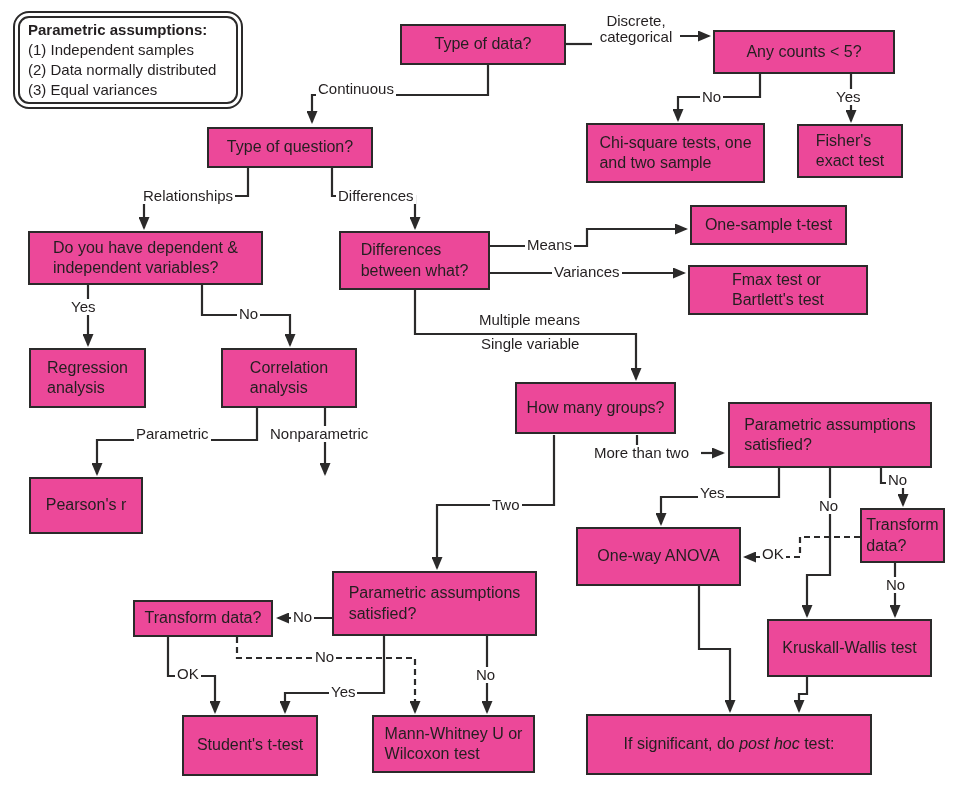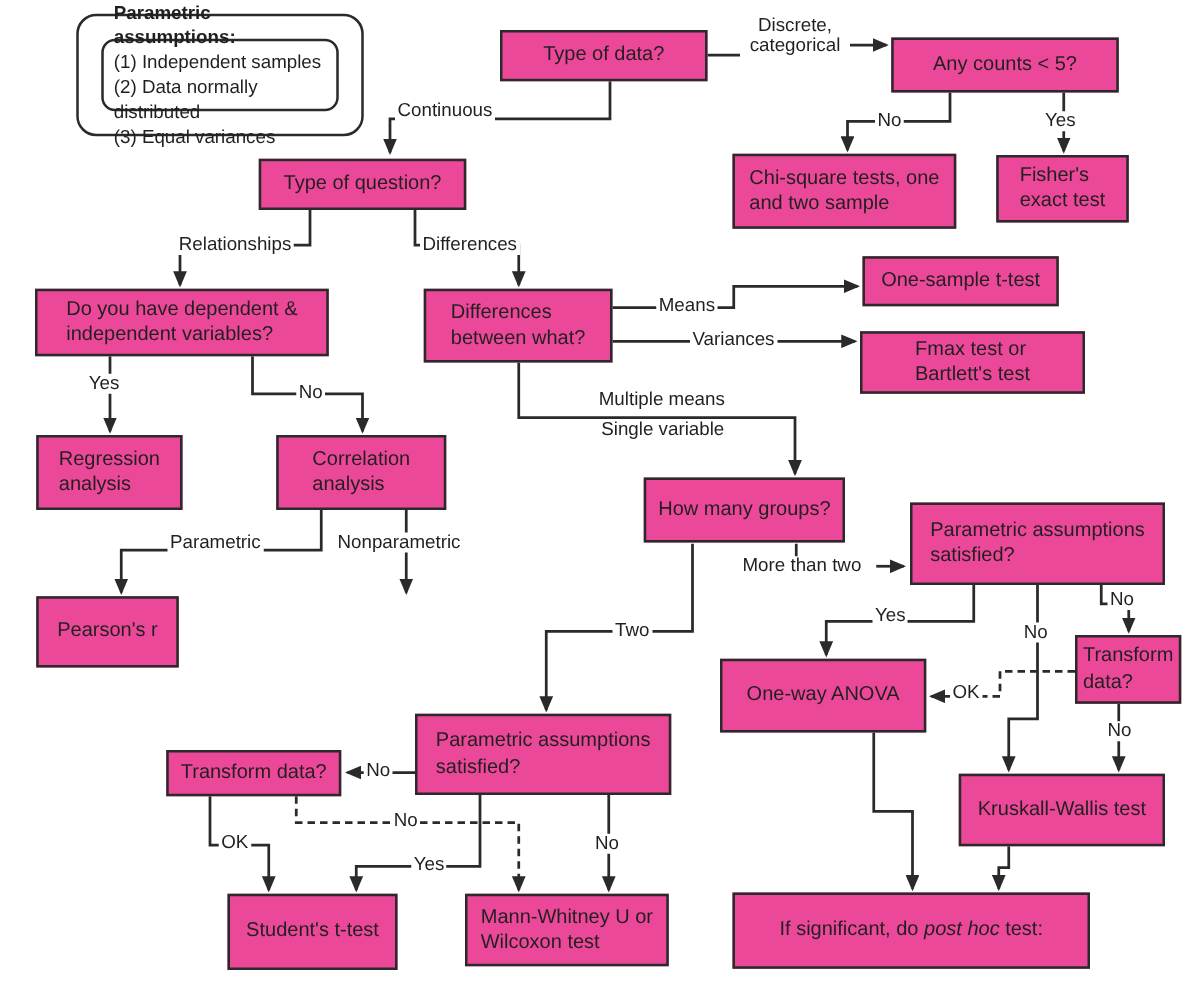--- a/index.html
+++ b/index.html
@@ -12,21 +12,21 @@
     position:absolute;box-sizing:border-box;border:2px solid #2b2a2a;background:#ec4899;
     display:flex;align-items:center;justify-content:center;text-align:left;
     font-size:16px;line-height:1.28;white-space:pre-line;padding:2px 4px;
   }
   .elabel{
     position:absolute;background:#ffffff;font-size:15px;line-height:1.05;
     padding:0 2px;white-space:pre-line;text-align:center;
   }
   .rounded-wrap{
     position:absolute;left:13px;top:11px;width:230px;height:98px;box-sizing:border-box;
-    border:2px solid #2b2a2a;border-radius:16px;padding:18px;background:#ffffff;margin-left:48px;
+    border:2px solid #2b2a2a;border-radius:16px;padding:3px;background:#ffffff;
   }
   .rounded-inner{
     box-sizing:border-box;width:100%;height:100%;border:2px solid #2b2a2a;border-radius:11px;
     padding:2px 8px;font-size:15px;line-height:1.32;display:flex;flex-direction:column;justify-content:center;
   }
   .rounded-inner .title{font-weight:bold;}
   .posthoc-line1 .it{font-style:italic;}
 </style>
 </head>
 <body>

